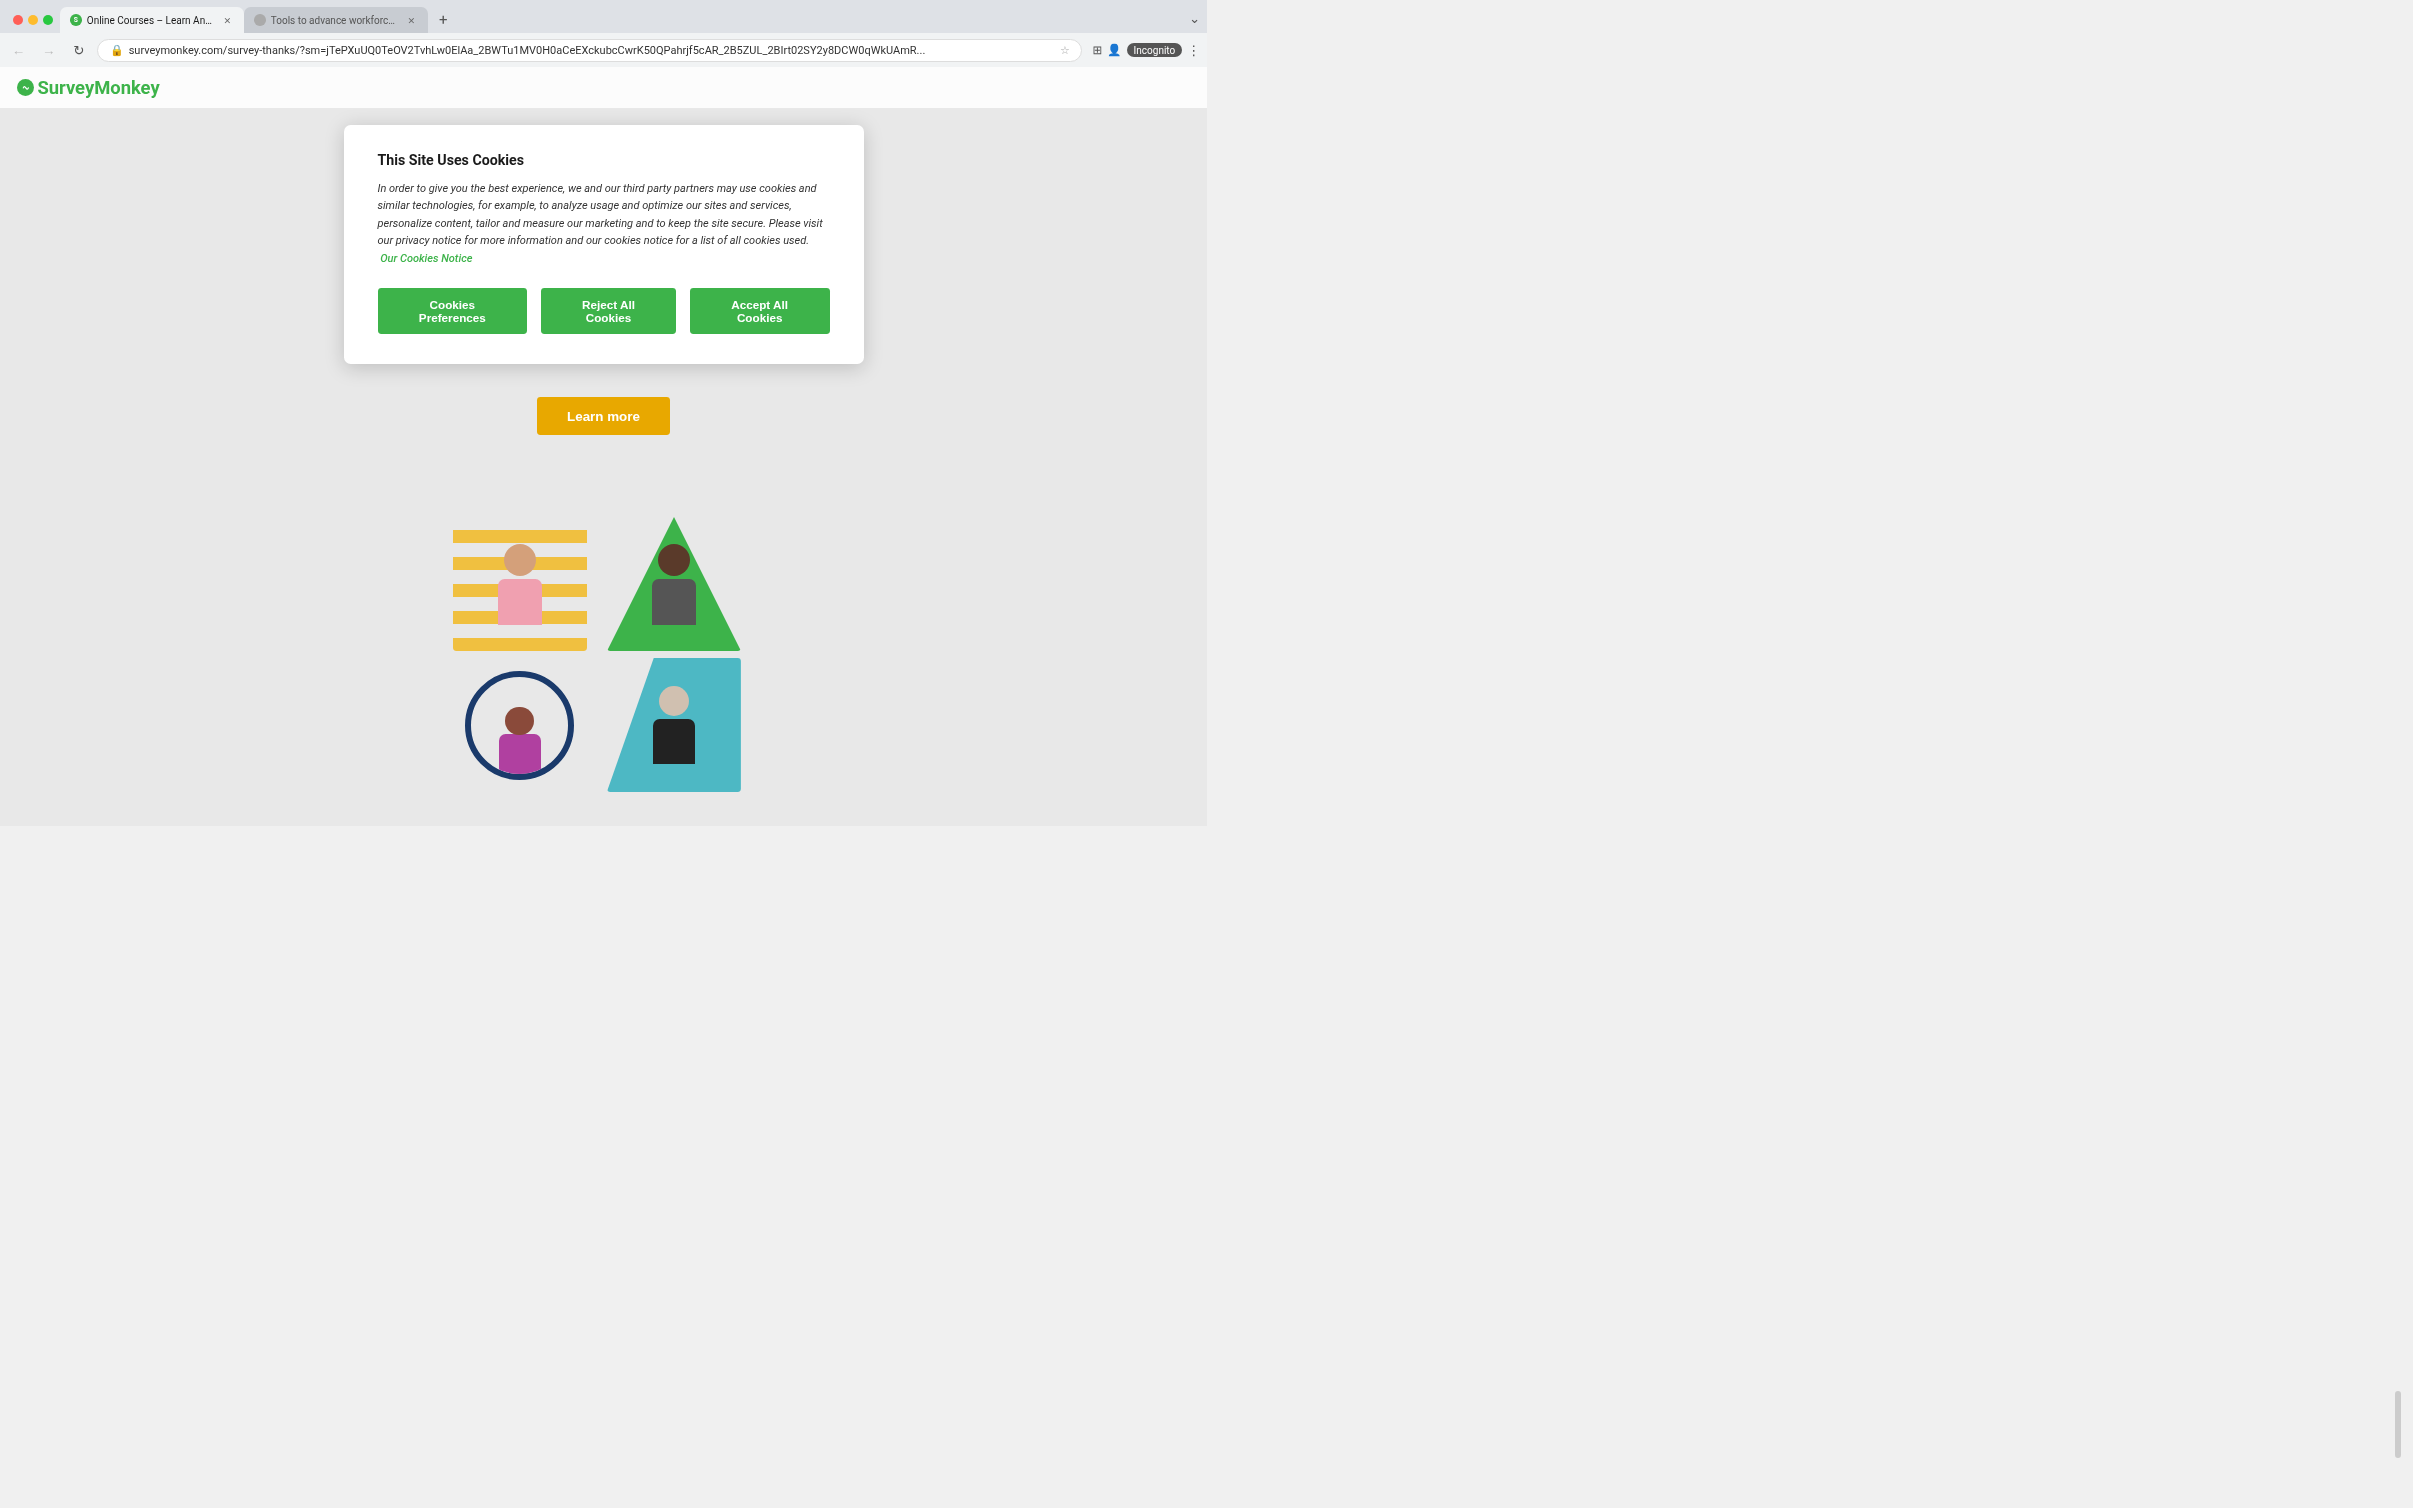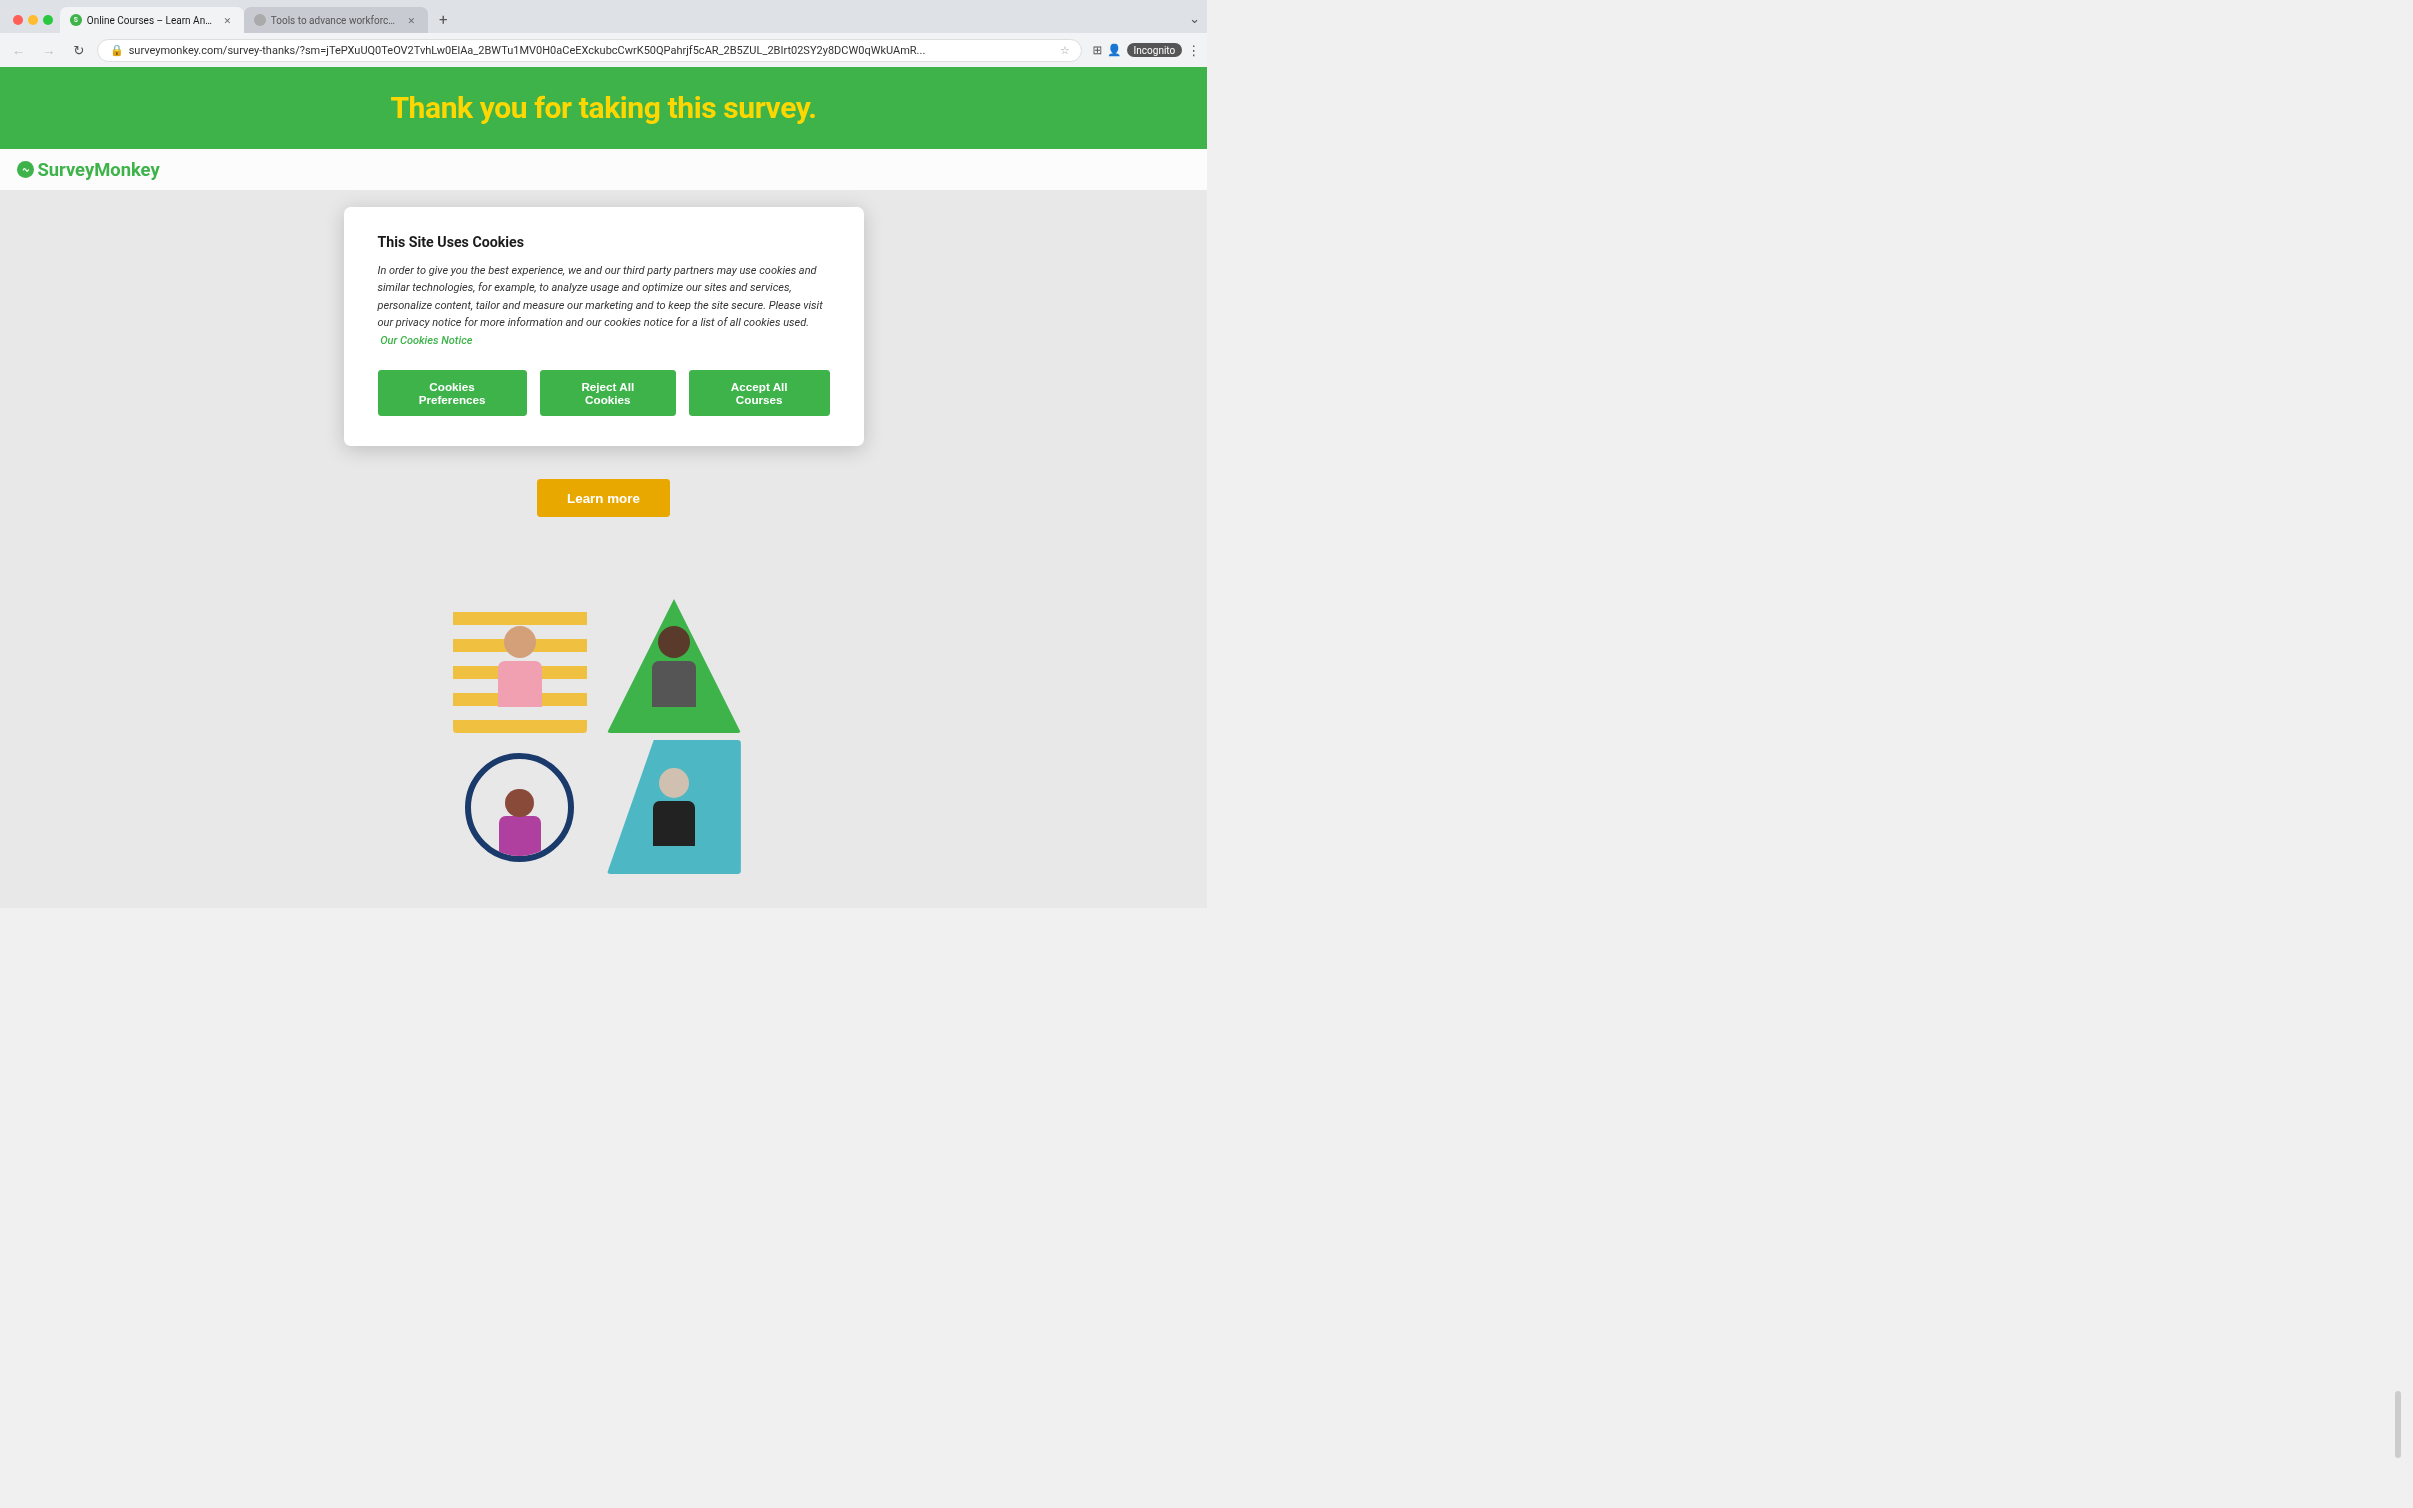--- a/index.html
+++ b/index.html
@@ -337,23 +337,20 @@
       <span style="font-size:11.7px;color:#555;cursor:pointer;">⊞</span>
       <span style="font-size:11.7px;color:#555;cursor:pointer;">👤</span>
       <span style="font-size:10px;background:#555;color:#fff;padding:1.7px 6.7px;border-radius:8.4px;cursor:pointer;">Incognito</span>
       <span style="font-size:13.4px;color:#555;cursor:pointer;">⋮</span>
     </div>
   </div>
 </div>
 
 <div class="page-content">
 
-  <div class="survey-banner">
-    <h1>Thank you for taking this survey.</h1>
-  </div>
 
   <div class="logo-bar" style="background: rgba(255,255,255,0.85); position:relative; z-index:50;">
     <div class="logo-text">
       <div class="logo-icon">
         <svg width="11.7" height="11.7" viewBox="0 0 14 14" fill="none">
           <circle cx="7" cy="7" r="7" fill="#3db34a"></circle>
           <path d="M4 7 Q5 4 7 7 Q9 10 10 7" stroke="white" stroke-width="1.5" fill="none" stroke-linecap="round"></path>
         </svg>
       </div>
       <span>SurveyMonkey</span>
@@ -364,21 +361,21 @@
 
     <div class="cookie-modal" style="top: 17px;">
       <h2>This Site Uses Cookies</h2>
       <p>
         <span>In order to give you the best experience, we and our third party partners may use cookies and similar technologies, for example, to analyze usage and optimize our sites and services, personalize content, tailor and measure our marketing and to keep the site secure. Please visit our privacy notice for more information and our cookies notice for a list of all cookies used.</span>
         &nbsp;<a href="#" style="color:#3db34a;text-decoration:none;font-weight:500;">Our Cookies Notice</a>
       </p>
       <div class="cookie-buttons">
         <button class="btn-cookies-pref">Cookies Preferences</button>
         <button class="btn-reject">Reject All Cookies</button>
-        <button class="btn-accept">Accept All Courses</button>
+        <button class="btn-accept">Accept All Cookies</button>
       </div>
     </div>
 
     <div class="main-page">
       <p class="page-text">equity dynamics in your organization.</p>
       <button class="learn-more-btn">Learn more</button>
 
       <div class="people-grid">
 
         <div class="person-placeholder">

